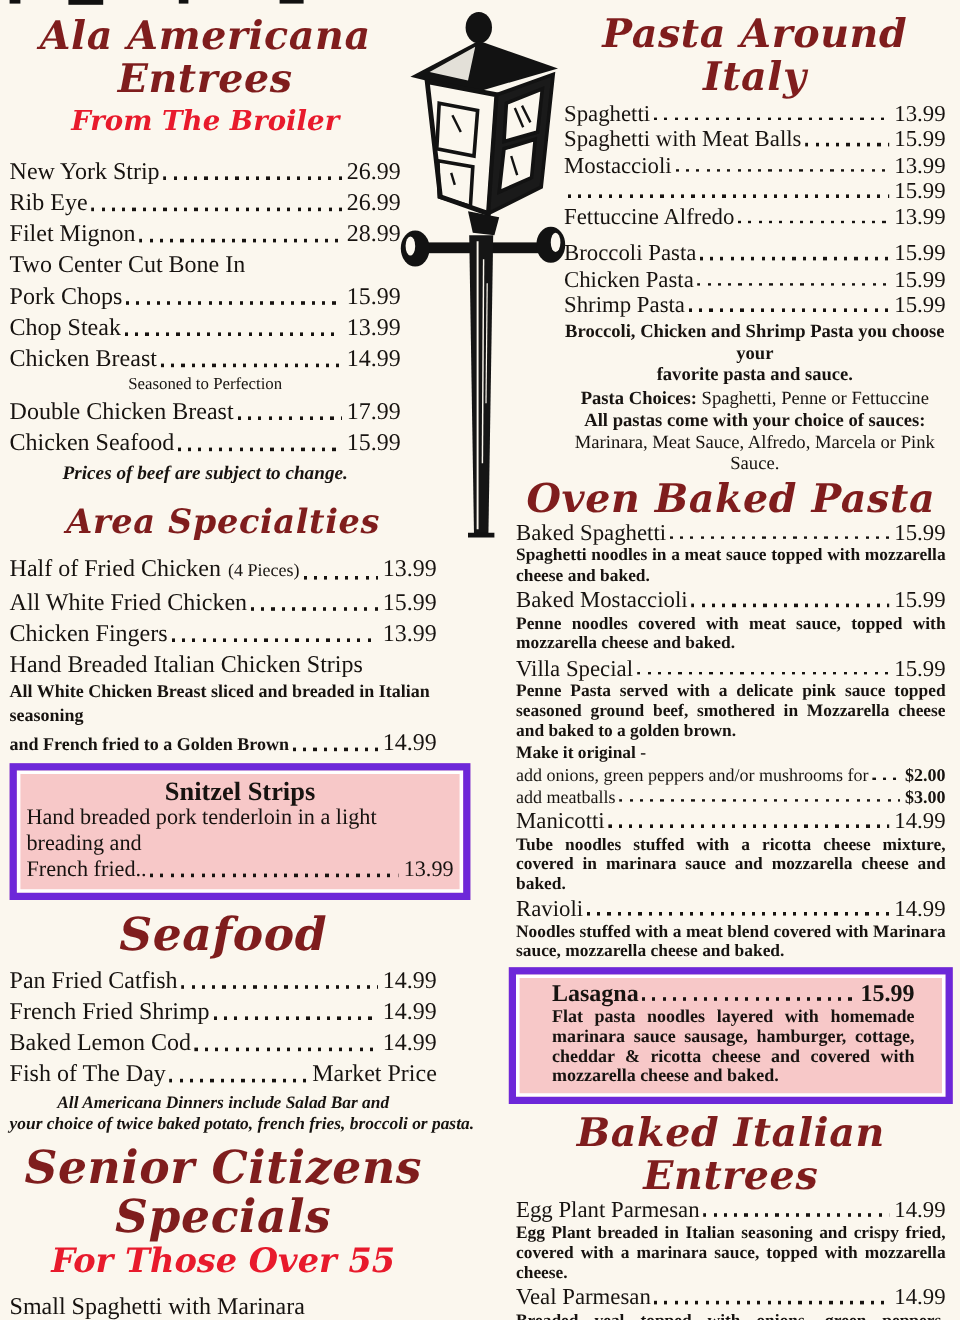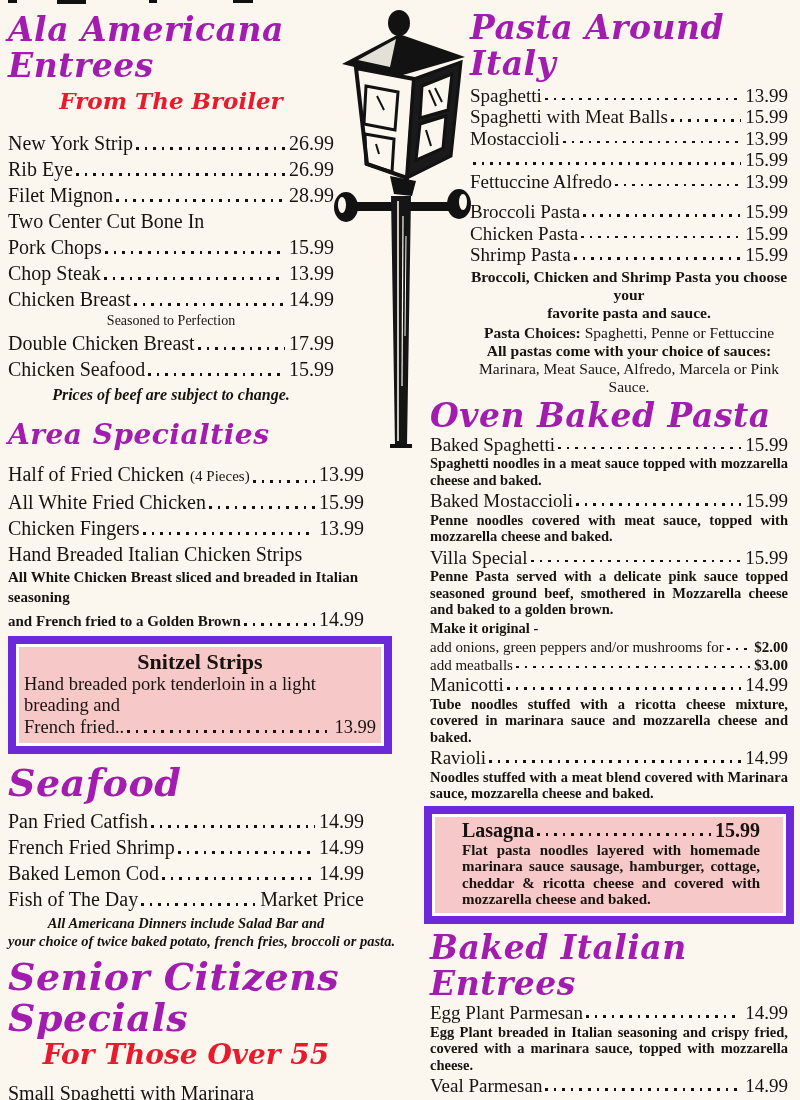--- a/index.html
+++ b/index.html
@@ -1,21 +1,21 @@
 <!DOCTYPE html>
 <html><head>
 <meta charset="utf-8">
 <style>
   html,body{margin:0;padding:0;background:#888;}
   #page{position:relative;width:800px;height:1100px;background:#fbf7ee;overflow:hidden;
         font-family:"Liberation Serif",serif;color:#171310;}
   .art{position:absolute;background:#111;top:0;}
   
-  .h1{font-family:"DejaVu Serif",serif;font-style:italic;font-weight:bold;color:#a21caf;
-      text-align:left;line-height:1.1;letter-spacing:.5px;}
+  .h1{font-family:"DejaVu Serif",serif;font-style:italic;font-weight:bold;color:#7f1d1d;
+      text-align:center;line-height:1.1;letter-spacing:.5px;}
   .sub{font-family:"DejaVu Serif",serif;font-style:italic;font-weight:bold;color:#e81a2c;
       text-align:center;line-height:1.15;}
   
   #colL{position:absolute;left:8px;top:12px;width:384px;}
   #colR{position:absolute;left:430px;top:10px;width:358px;}
   .pad58{padding-right:58px;}
   .pad28{padding-right:28px;}
   .padL40{padding-left:40px;}
   
   .r{display:flex;align-items:baseline;font-size:20px;line-height:26px;}
@@ -28,21 +28,21 @@
   .p{white-space:nowrap;}
   
   .d{font-size:14.5px;line-height:16.5px;font-weight:bold;text-align:justify;margin:0 0 2px 0;}
   .dl{font-size:15px;line-height:20px;font-weight:bold;}
   .note{font-style:italic;font-weight:bold;text-align:center;font-size:15.5px;line-height:19px;}
   .noteS{font-style:italic;font-weight:bold;text-align:center;font-size:14.5px;line-height:18px;white-space:nowrap;}
   .bc{font-weight:bold;text-align:center;font-size:15.5px;line-height:18px;margin:0;}
   .cc{text-align:center;font-size:15.5px;line-height:18px;margin:0;}
   .seasoned{text-align:center;font-size:14px;line-height:18px;}
   
-  .box{border:8px solid #6d28d9;box-shadow:inset 0 0 0 3px #fff;background:#f7c8c8;}
+  .box{border:6px solid #6d28d9;box-shadow:inset 0 0 0 3px #fff;background:#f7c8c8;}
   .boxL{margin:4px 0 0 0;padding:5px 8px 7px;}
   .boxL .bt{font-weight:bold;font-size:22px;line-height:25px;text-align:center;}
   .boxL .bd{font-size:18.5px;line-height:21px;}
   .boxL .brw{display:flex;align-items:baseline;font-size:18.5px;line-height:23px;}
   .boxR{margin:4px -6px 0;padding:4px 26px 8px 30px;}
   .boxR .brw{display:flex;align-items:baseline;font-weight:bold;font-size:20px;line-height:24px;}
   .boxR .bd{font-size:15px;line-height:16.5px;font-weight:bold;text-align:justify;}
   .sp9{height:9px;}
   .mt16{margin-top:16px;} .mt10{margin-top:10px;}
   .mt8{margin-top:8px;} .mt6{margin-top:6px;} .mt4{margin-top:4px;} .mt3{margin-top:3px;} .mt2{margin-top:2px;}

